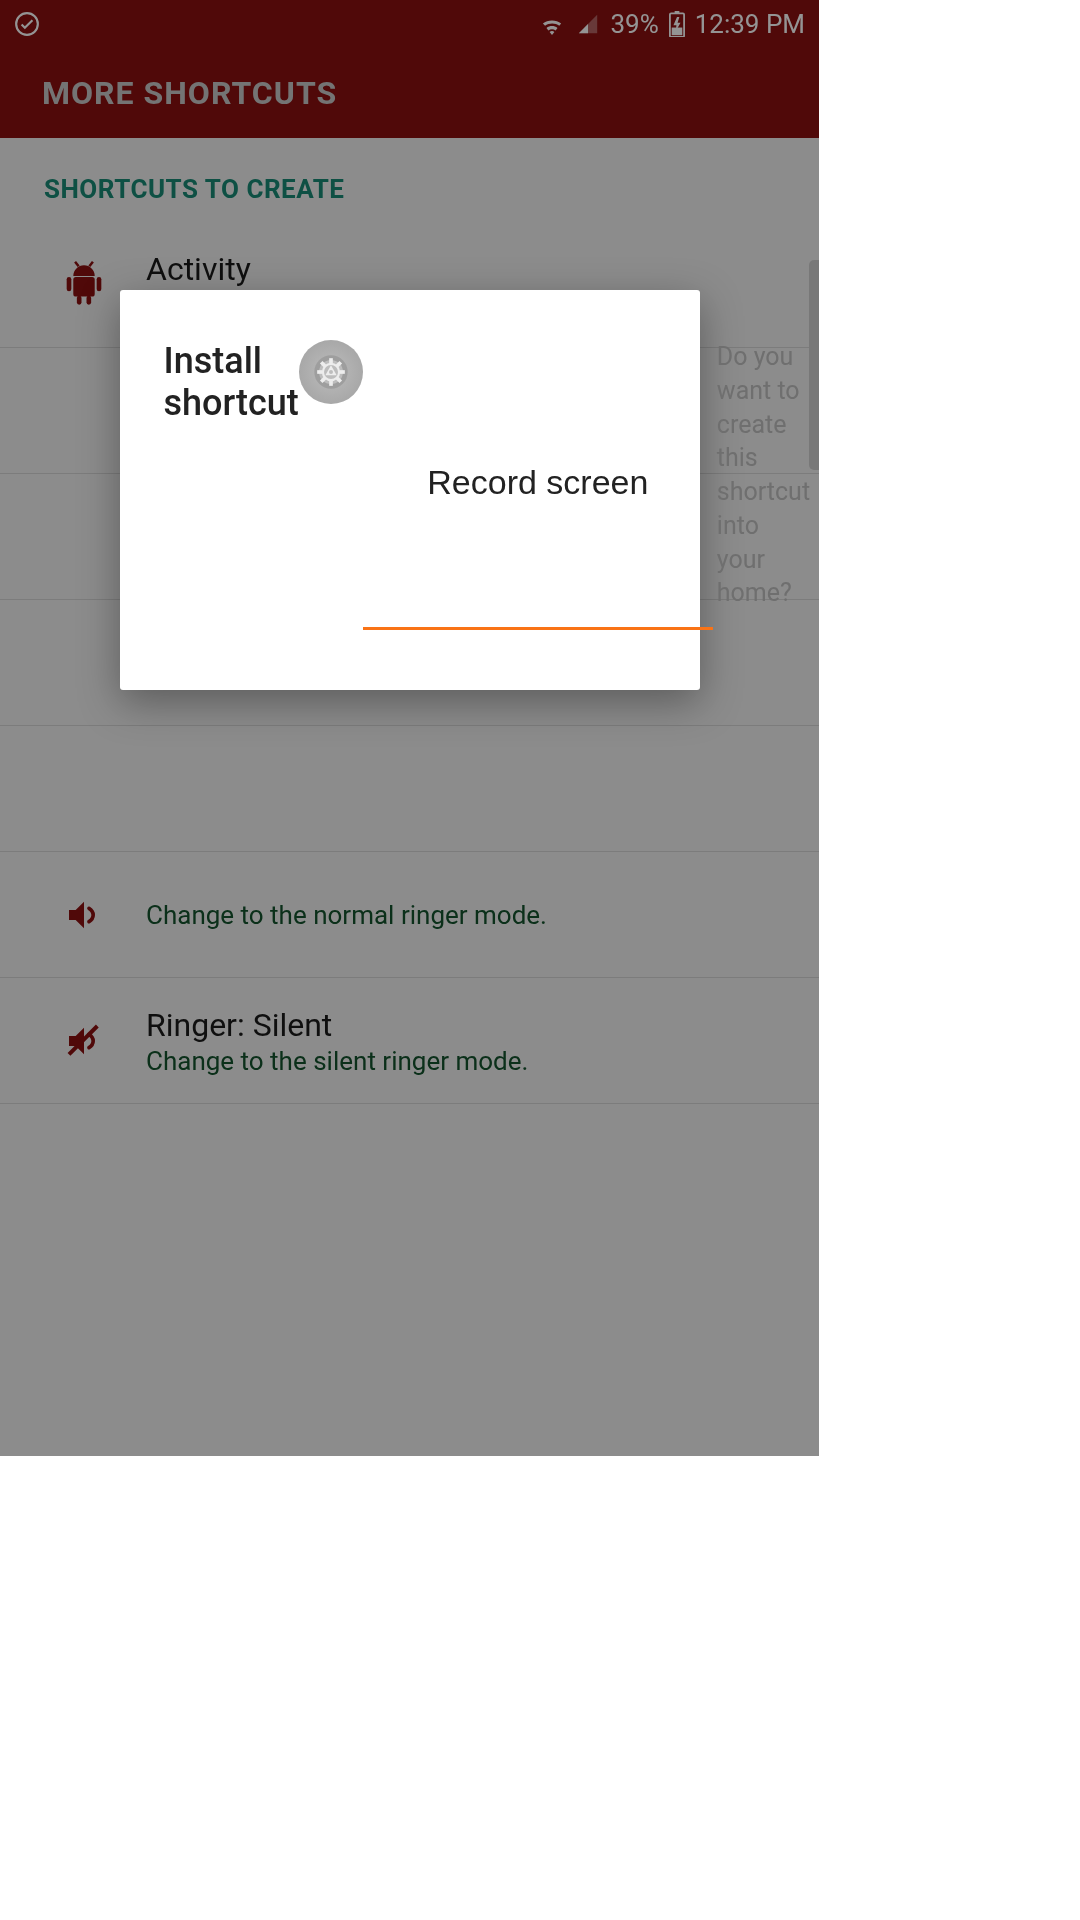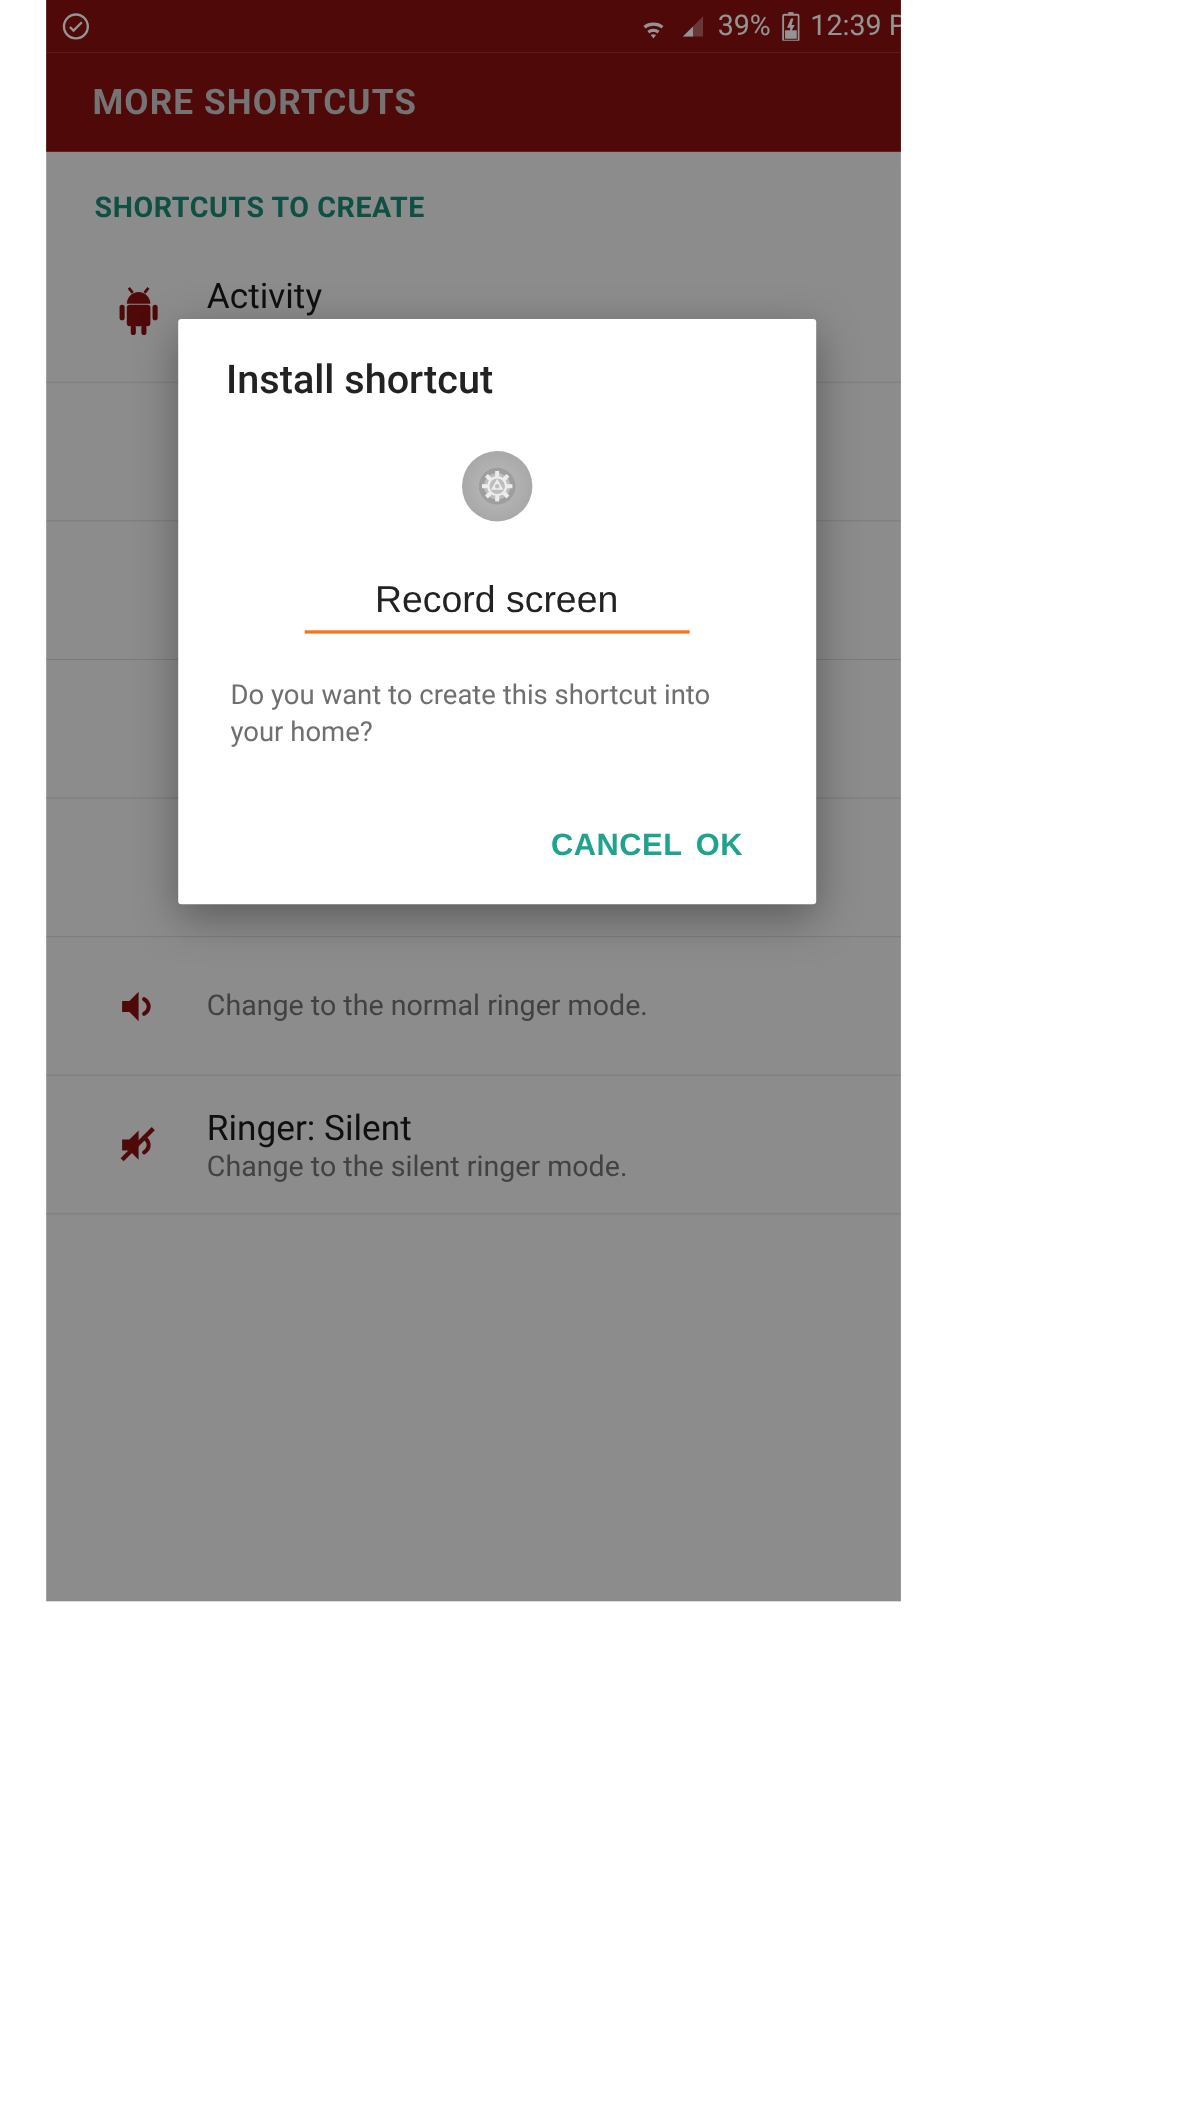--- a/index.html
+++ b/index.html
@@ -1,17 +1,17 @@
 <!DOCTYPE html>
 <html><head>
 <meta charset="utf-8">
 <style>
   * { box-sizing: border-box; margin: 0; padding: 0; }
   html, body { width: 819px; height: 1456px; overflow: hidden; font-family: Roboto, Arial, sans-serif; }
-  .screen { position: relative; width: 819px; height: 1456px; background: #f2f2f2; margin-left: 42px; }
+  .screen { position: relative; width: 819px; height: 1456px; background: #f2f2f2; }
 
   
   .status-bar {
     height: 48px; background: #8a1010; color: #fff;
     display: flex; align-items: center; padding: 0 14px; font-size: 26px;
   }
   .status-left { display: flex; align-items: center; gap: 10px; }
   .status-right { margin-left: auto; display: flex; align-items: center; gap: 10px; }
   .status-right span { font-weight: 400; }
 
@@ -32,32 +32,32 @@
   .list { }
   .list-item {
     display: flex; align-items: center; padding: 24px 28px 24px 54px;
     border-bottom: 1px solid #d6d6d6; min-height: 126px;
   }
   .list-icon {
     width: 60px; height: 60px; flex-shrink: 0; display: flex; align-items: center; justify-content: center;
   }
   .list-text { margin-left: 32px; display: flex; flex-direction: column; gap: 2px; }
   .list-title { font-size: 32px; color: #1b1b1b; }
-  .list-sub { font-size: 26px; color: #737373; }
+  .list-sub { font-size: 26px; color: #14532d; }
 
   
   .scrim {
     position: absolute; inset: 0; background: rgba(0,0,0,0.42);
     display: flex; align-items: flex-start; justify-content: center;
   }
   .dialog {
     margin-top: 290px; width: 580px; background: #fff; border-radius: 3px;
     box-shadow: 0 12px 40px rgba(0,0,0,0.35);
-    padding: 34px 44px 20px 44px;
-    display: flex; flex-direction: column;
+    padding: 50px 44px 20px 44px;
+    display: flex; 
   }
   .dialog-title { font-size: 36px; font-weight: 500; color: #222; margin-bottom: 44px; }
   .dialog-icon-wrap { display:flex; justify-content:center; margin-bottom: 46px; }
   .dialog-icon {
     width: 64px; height: 64px; border-radius: 50%;
     background: radial-gradient(circle at 50% 50%, #bdbdbd 0%, #a8a8a8 70%, #9a9a9a 100%);
     display:flex; align-items:center; justify-content:center;
   }
   .dialog-input-wrap { display:flex; justify-content:center; margin-bottom: 40px; }
   .dialog-input {

